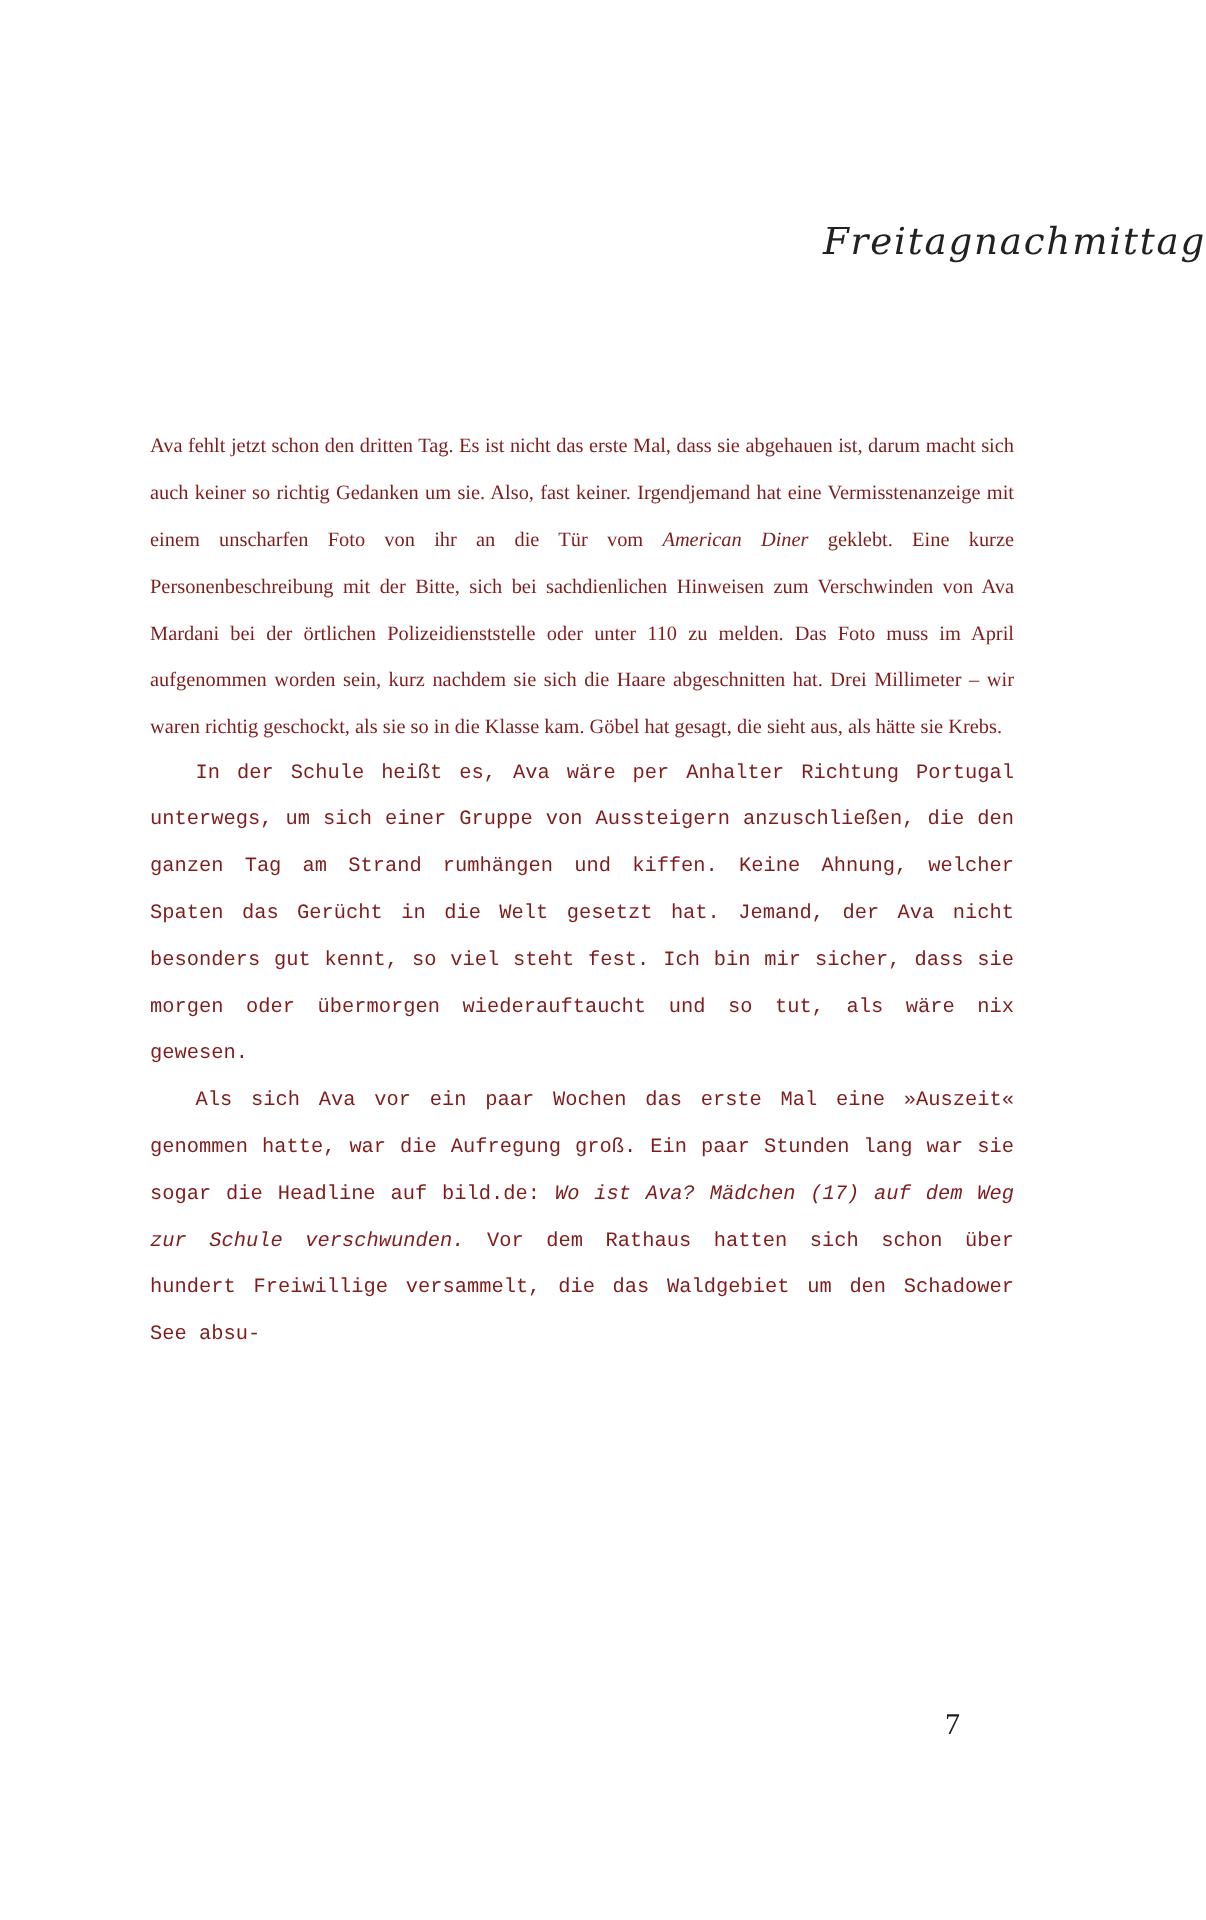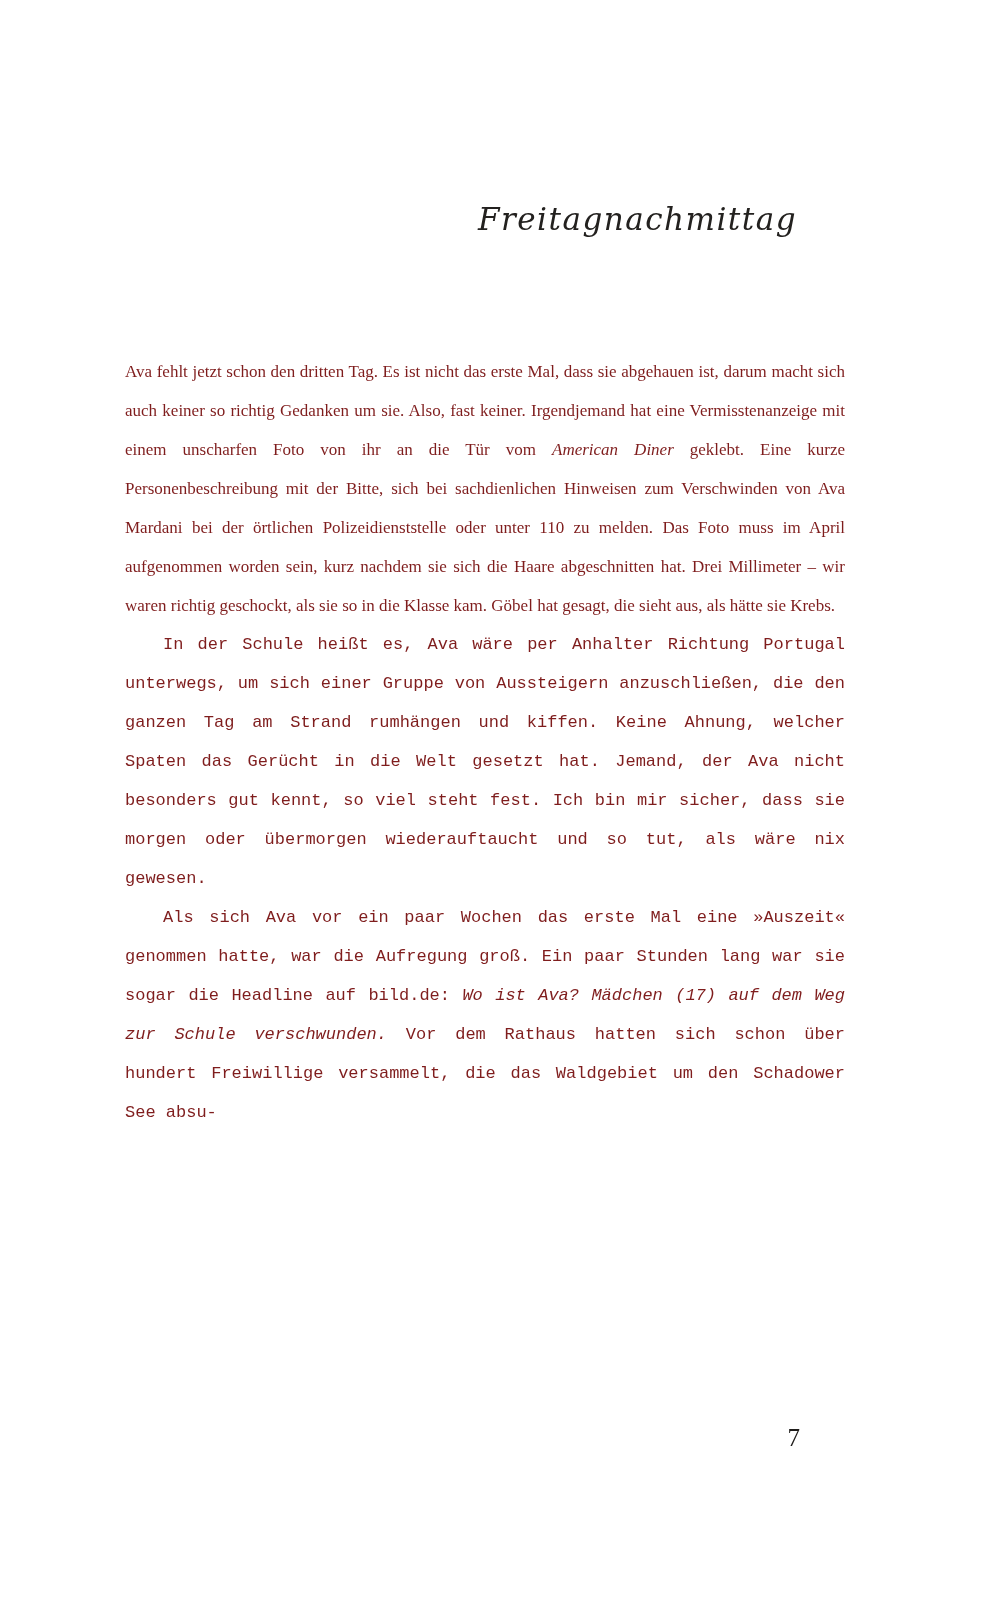--- a/index.html
+++ b/index.html
@@ -12,27 +12,27 @@
     width: 1005px;
     height: 1600px;
     margin: 0 auto;
     background: #ffffff;
     color: #1e1c1a;
     font-family: "Liberation Serif", "DejaVu Serif", serif;
     overflow: hidden;
   }
   .chapter-title {
     position: absolute;
-    top: 201px;
+    top: 184px;
     left: 0;
     width: 1005px;
     box-sizing: border-box;
     padding-left: 270px;
     margin: 0;
-    text-align: center;
+    text-align: right;
     font-family: "DejaVu Serif", "Liberation Serif", serif;
     font-size: 31px;
     font-weight: normal;
     font-style: italic;
     letter-spacing: 1.5px;
     color: #23211f;
   }
   .text-block {
     position: absolute;
     top: 352px;

